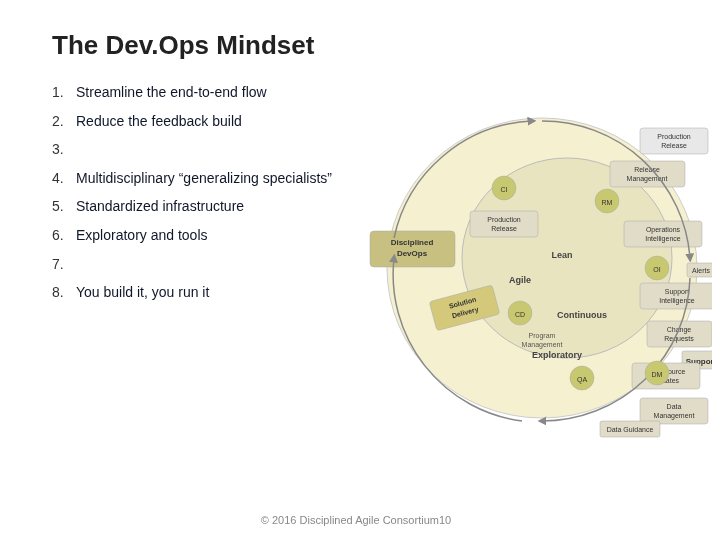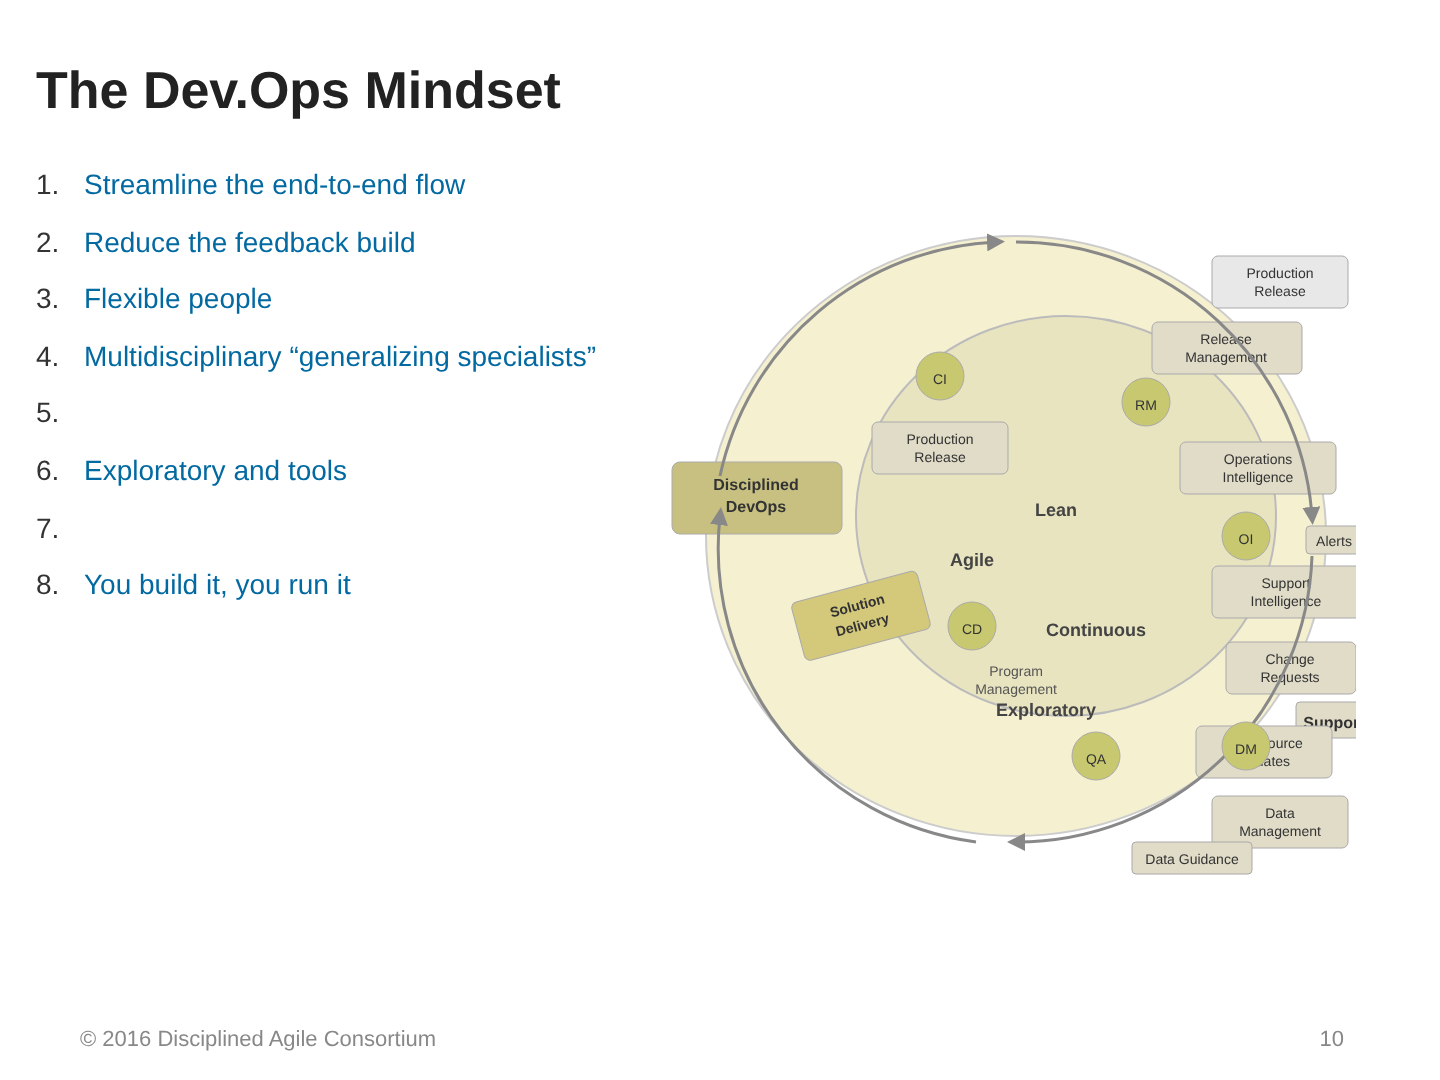--- a/index.html
+++ b/index.html
@@ -8,21 +8,21 @@
       height: 540px;
       background: #ffffff;
       font-family: 'Segoe UI', Arial, sans-serif;
       color: #222;
       overflow: hidden;
       position: relative;
     }
     .slide {
       width: 712px;
       height: 540px;
-      padding: 30px 40px 20px 18px;
+      padding: 30px 40px 20px 52px;
       position: relative;
     }
     .title {
       font-size: 26px;
       font-weight: 600;
       color: #222;
       margin-bottom: 22px;
     }
     .content-area {
       display: flex;
@@ -42,40 +42,40 @@
       color: #333;
     }
     .list-number {
       min-width: 24px;
       font-size: 14px;
       color: #333;
       font-weight: 400;
     }
     .list-text {
       font-size: 14px;
-      color: #0369a1;
+      color: #0f172a;
     }
     .diagram-section {
       flex: 1;
       display: flex;
       justify-content: flex-start;
       align-items: center;
       margin-top: -10px;
     }
     .diagram-svg {
       width: 360px;
       height: 370px;
     }
     .footer {
       position: absolute;
       bottom: 14px;
       left: 0;
       right: 0;
       display: flex;
-      justify-content: space-between;
+      justify-content: center;
       padding: 0 40px;
       font-size: 11px;
       color: #888;
       margin-top: 36px;
     }
     .footer-text {
       font-size: 11px;
       color: #888;
     }
     .footer-page {
@@ -97,28 +97,28 @@
     <div class="list-item">
           <span class="list-number">1.</span>
           <span class="list-text">Streamline the end-to-end flow</span>
         </div>
         <div class="list-item">
           <span class="list-number">2.</span>
           <span class="list-text">Reduce the feedback build</span>
         </div>
         <div class="list-item">
           <span class="list-number">3.</span>
-          <span class="list-text">Flexible people</span>
         </div>
         <div class="list-item">
           <span class="list-number">4.</span>
           <span class="list-text">Multidisciplinary “generalizing specialists”</span>
         </div>
         <div class="list-item">
           <span class="list-number">5.</span>
+          <span class="list-text">Standardized infrastructure</span>
         </div>
         <div class="list-item">
           <span class="list-number">6.</span>
           <span class="list-text">Exploratory and tools</span>
         </div>
         <div class="list-item">
           <span class="list-number">7.</span>
         </div>
         <div class="list-item">
           <span class="list-number">8.</span>

